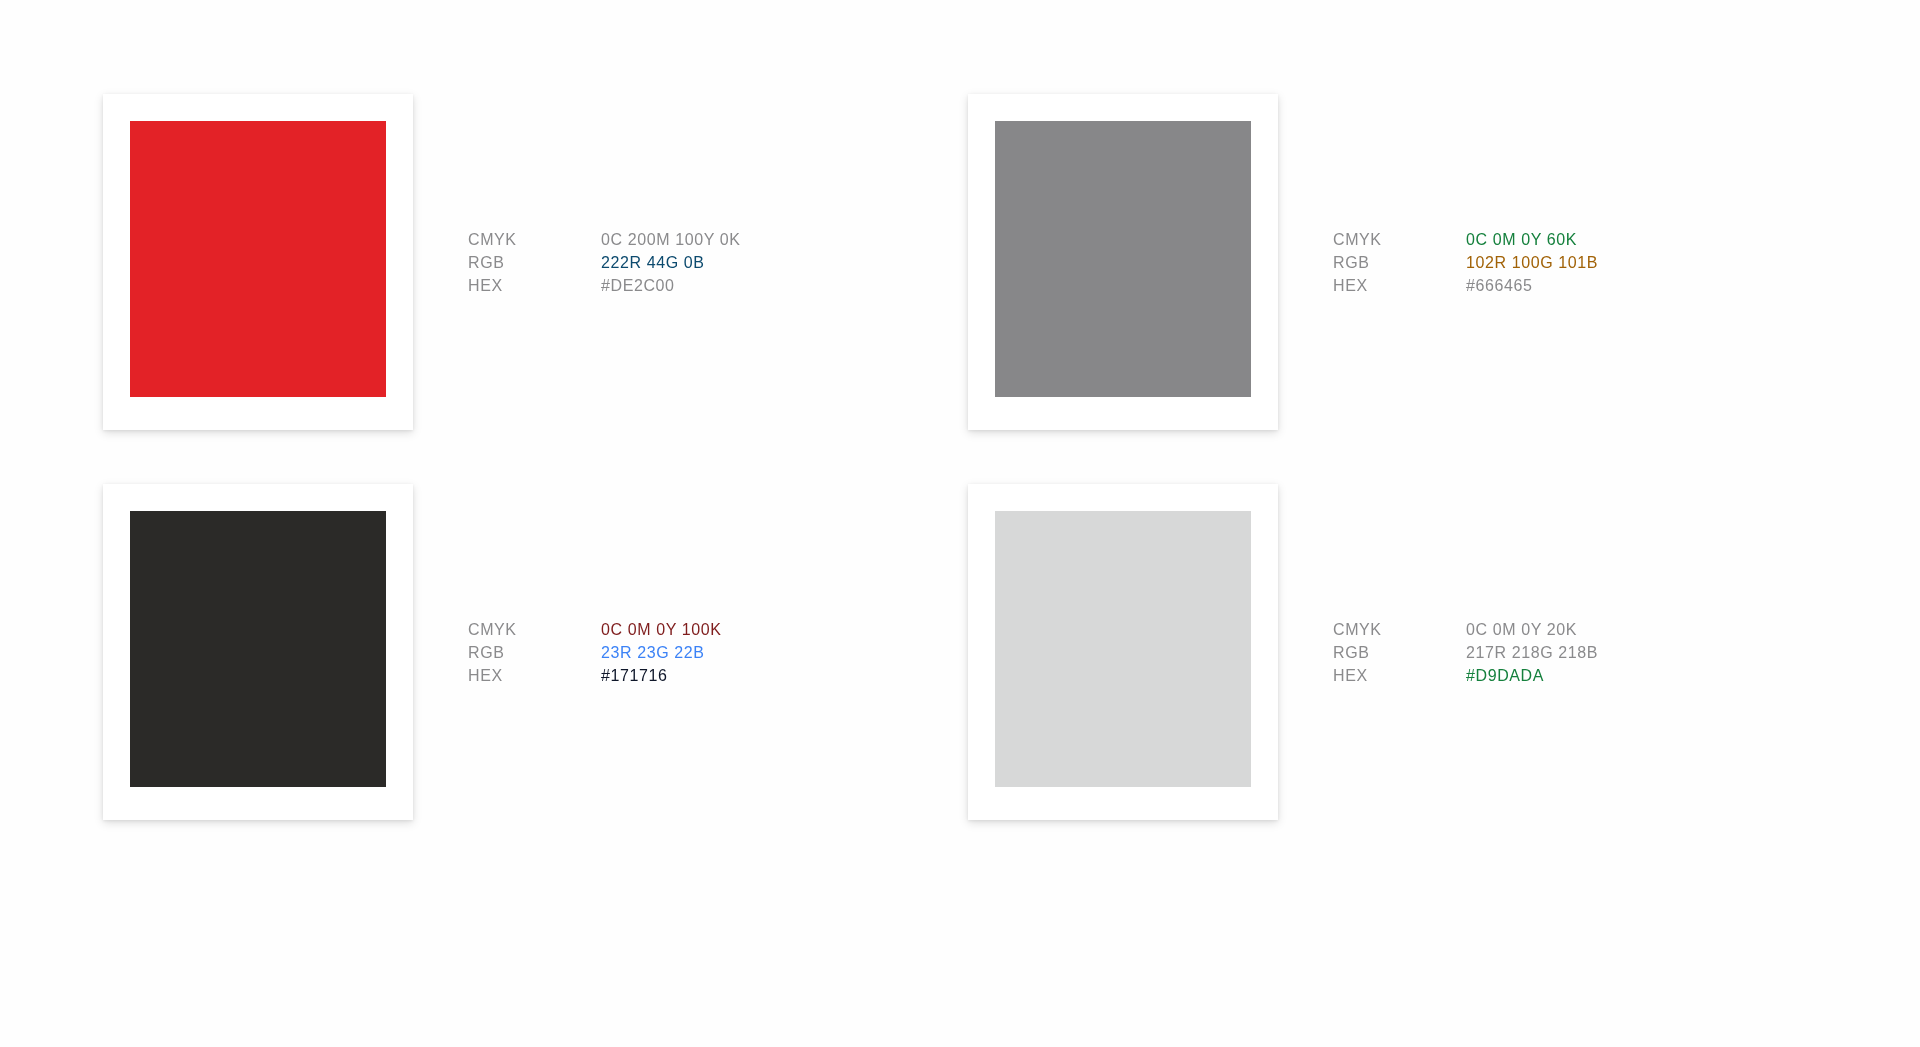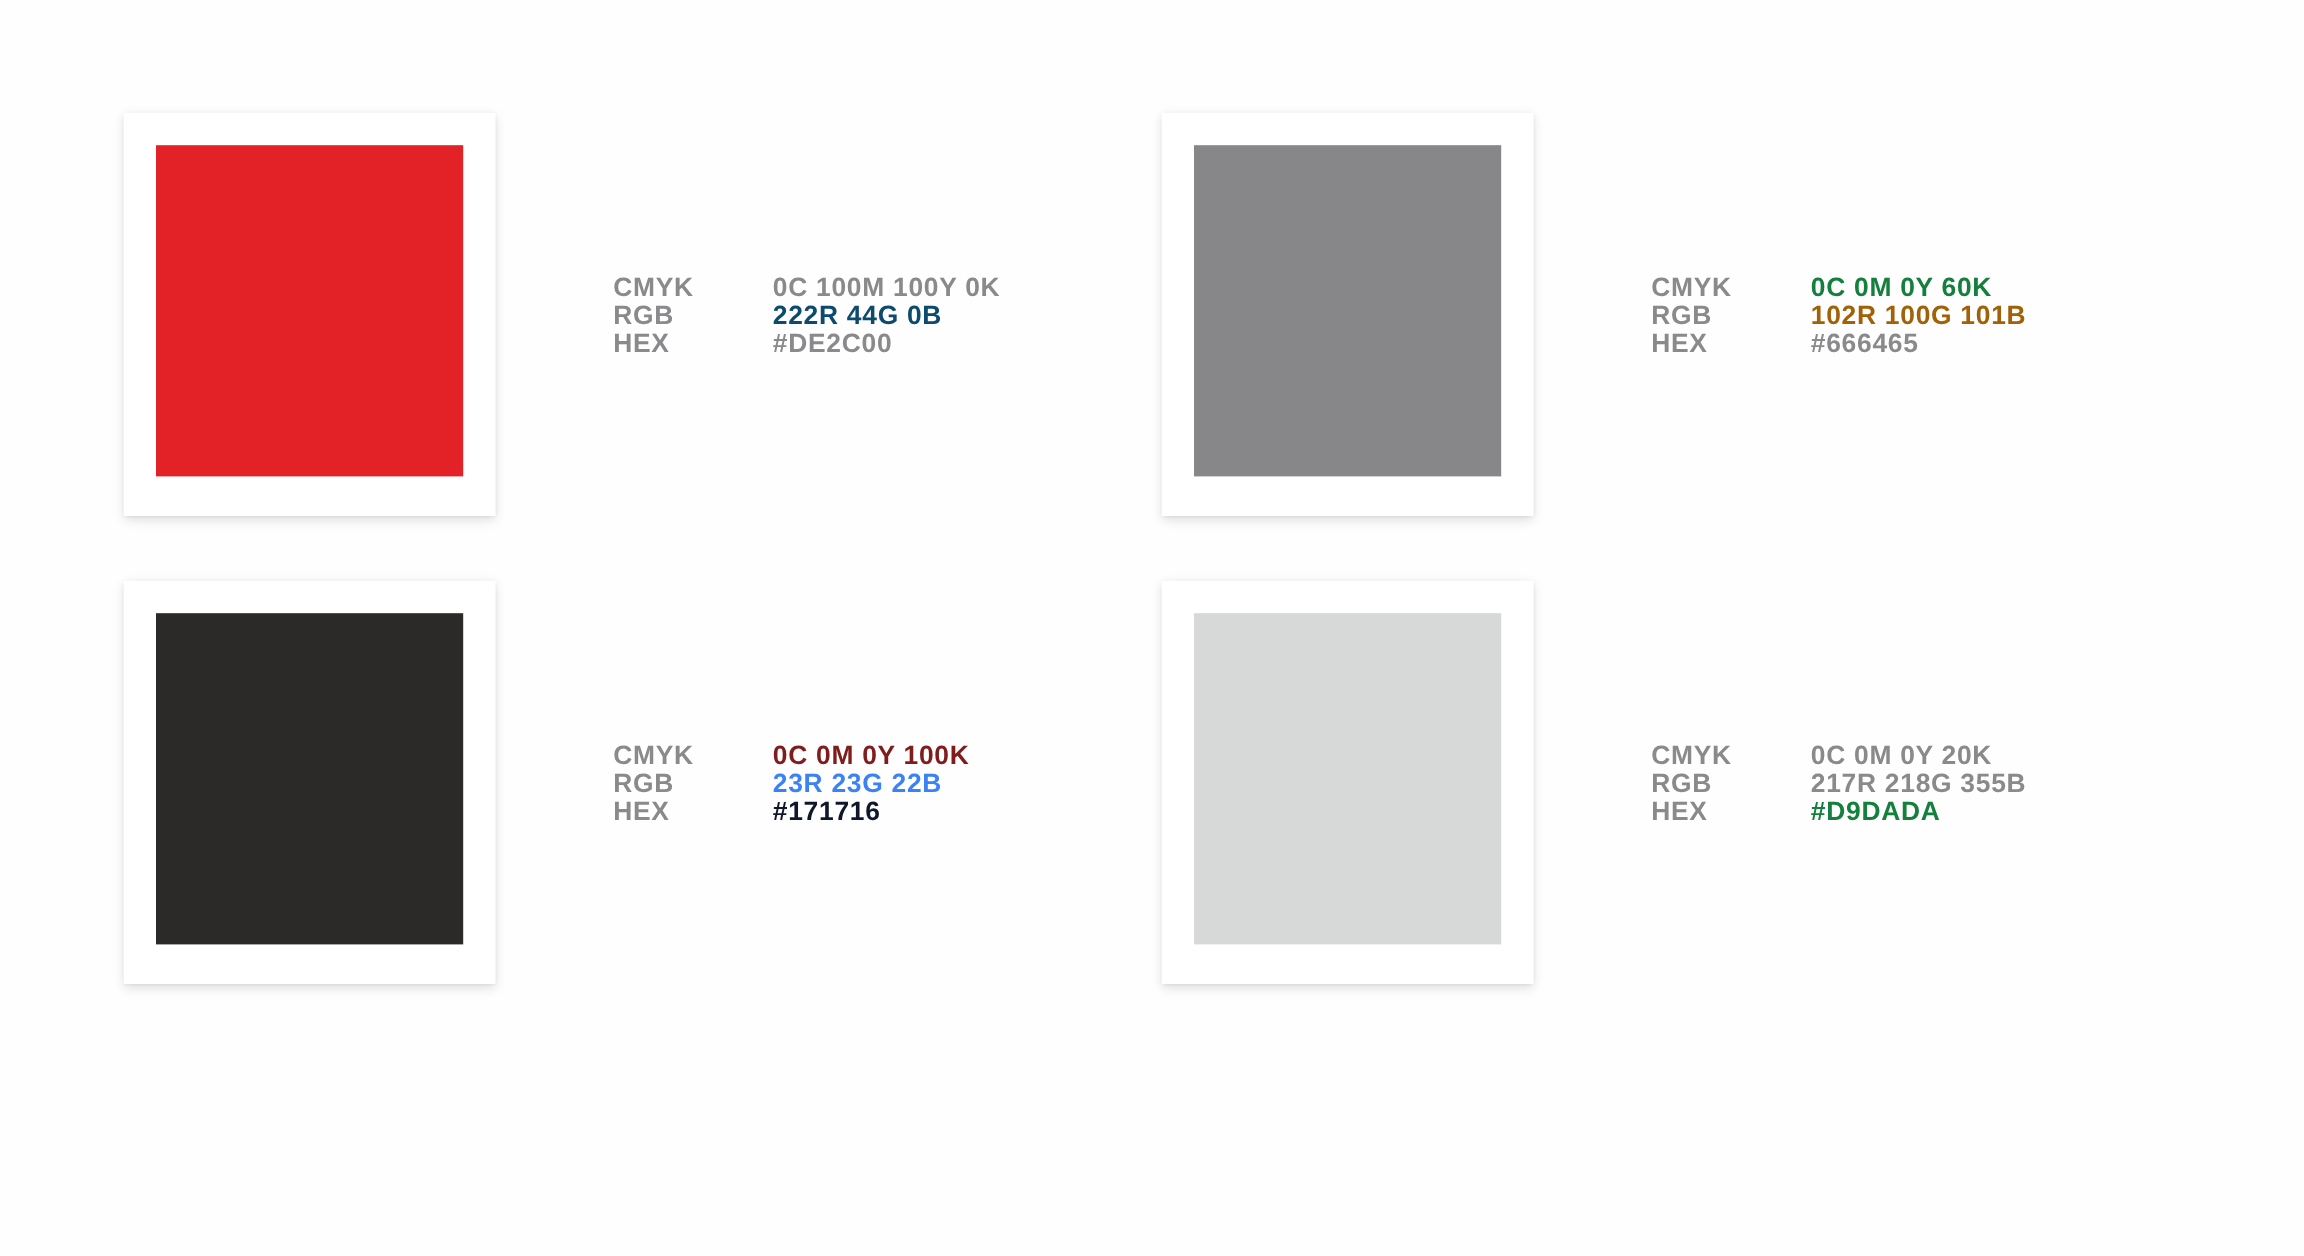--- a/index.html
+++ b/index.html
@@ -64,46 +64,45 @@
   .spec-values {
     display: flex;
     flex-direction: column;
   }
 
   .spec-labels { width: 133px; }
 
   .spec-labels span,
   .spec-values span {
     display: block;
-    font-size: 22px;
+    font-size: 16px;
     line-height: 23px;
-    font-weight: bold;
+    font-weight: normal;
     color: #8a8a8c;
     letter-spacing: 0.6px;
     white-space: nowrap;
-    margin-left: 43px;
   }
 </style>
 </head>
 <body style="background: rgb(254, 254, 254);">
 
 <div id="palette-sheet">
 
   <div class="swatch-entry col-left row-top">
     <div class="swatch-card" style="background: rgb(255, 255, 255);">
       <div class="swatch-color" style="background-color: rgb(227, 34, 39);"></div>
     </div>
     <div class="swatch-specs">
       <div class="spec-labels">
         <span style="color: rgb(138, 138, 140);">CMYK</span>
         <span style="color: rgb(138, 138, 140);">RGB</span>
         <span style="color: rgb(138, 138, 140);">HEX</span>
       </div>
       <div class="spec-values">
-        <span style="color: rgb(138, 138, 140);">0C 100M 100Y 0K</span>
+        <span style="color: rgb(138, 138, 140);">0C 200M 100Y 0K</span>
         <span style="color: #0c4a6e;">222R 44G 0B</span>
         <span style="color: rgb(138, 138, 140);">#DE2C00</span>
       </div>
     </div>
   </div>
 
   <div class="swatch-entry col-right row-top">
     <div class="swatch-card" style="background: rgb(255, 255, 255);">
       <div class="swatch-color" style="background-color: rgb(135, 135, 137);"></div>
     </div>
@@ -144,19 +143,19 @@
       <div class="swatch-color" style="background-color: rgb(215, 216, 216);"></div>
     </div>
     <div class="swatch-specs">
       <div class="spec-labels">
         <span style="color: rgb(138, 138, 140);">CMYK</span>
         <span style="color: rgb(138, 138, 140);">RGB</span>
         <span style="color: rgb(138, 138, 140);">HEX</span>
       </div>
       <div class="spec-values">
         <span style="color: rgb(138, 138, 140);">0C 0M 0Y 20K</span>
-        <span style="color: rgb(138, 138, 140);">217R 218G 355B</span>
+        <span style="color: rgb(138, 138, 140);">217R 218G 218B</span>
         <span style="color: #15803d;">#D9DADA</span>
       </div>
     </div>
   </div>
 
 </div>
 
 </body></html>

